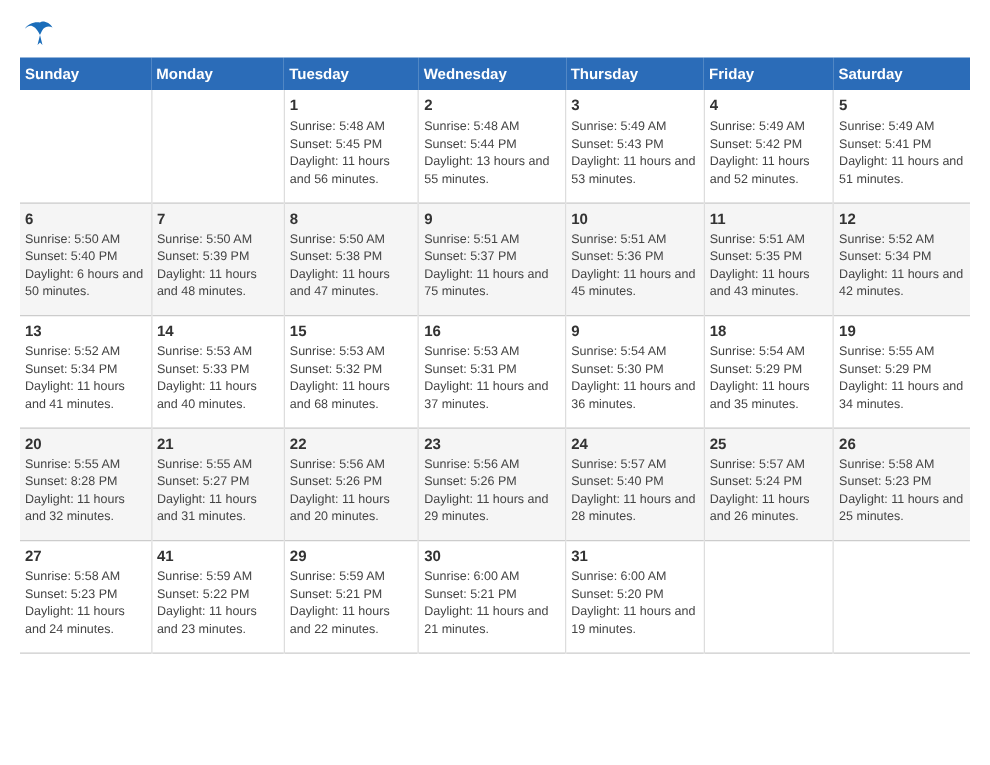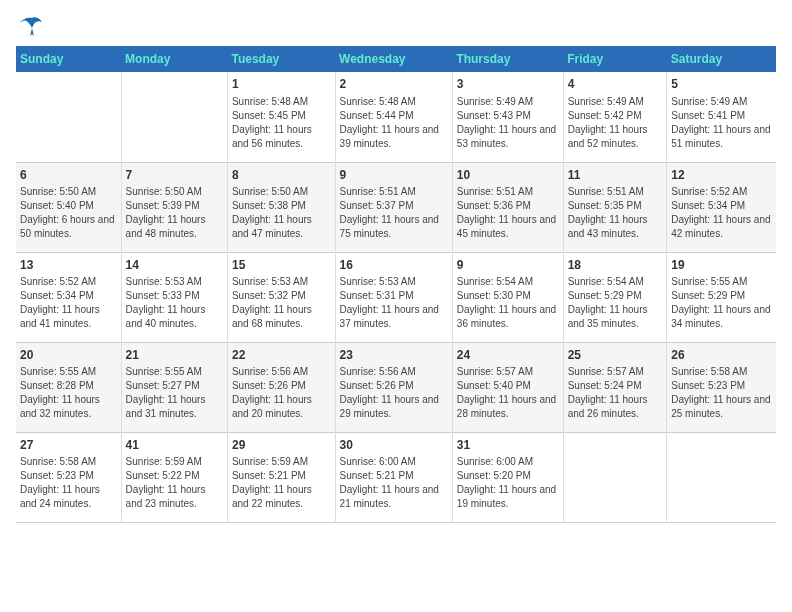--- a/index.html
+++ b/index.html
@@ -28,21 +28,21 @@
       font-size: 14px;
       color: #555;
     }
     table {
       width: 100%;
       border-collapse: collapse;
       font-size: 11px;
     }
     thead tr th {
       background-color: #2b6cb8;
-      color: #5eead4;
+      color: #ffffff;
       padding: 6px 4px;
       text-align: left;
       font-size: 12px;
       font-weight: bold;
     }
     tbody tr {
       border-bottom: 1px solid #ccc;
     }
     tbody tr:nth-child(even) {
       background-color: #f5f5f5;
@@ -120,21 +120,21 @@
             <div>Sunrise: 5:48 AM</div>
             <div>Sunset: 5:45 PM</div>
             <div>Daylight: 11 hours and 56 minutes.</div>
           </div>
         </td>
         <td>
           <span class="day-num">2</span>
           <div class="day-info">
             <div>Sunrise: 5:48 AM</div>
             <div>Sunset: 5:44 PM</div>
-            <div>Daylight: 11 hours and 39 minutes.</div>
+            <div>Daylight: 13 hours and 55 minutes.</div>
           </div>
         </td>
         <td>
           <span class="day-num">3</span>
           <div class="day-info">
             <div>Sunrise: 5:49 AM</div>
             <div>Sunset: 5:43 PM</div>
             <div>Daylight: 11 hours and 53 minutes.</div>
           </div>
         </td>

